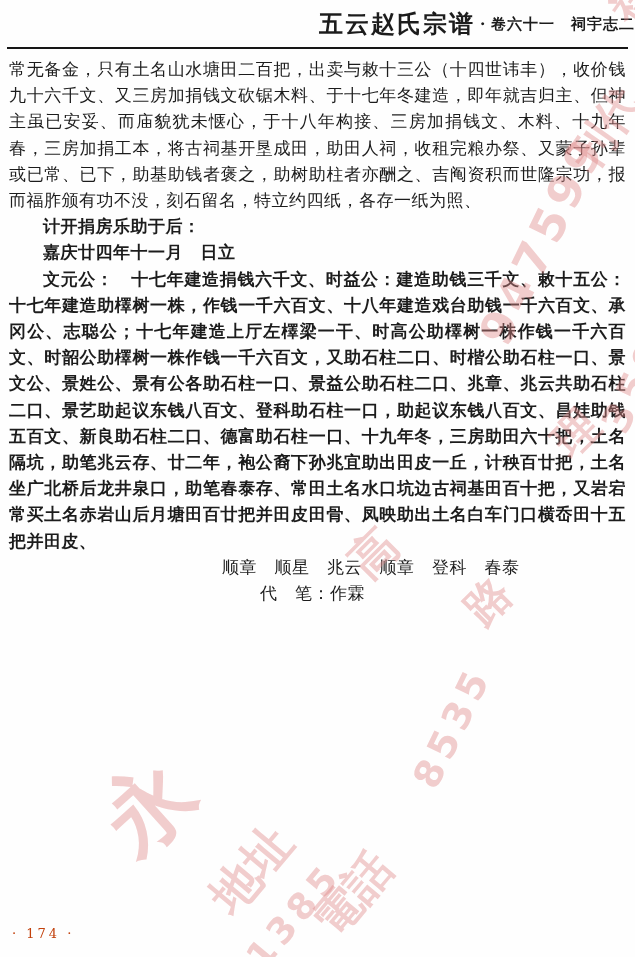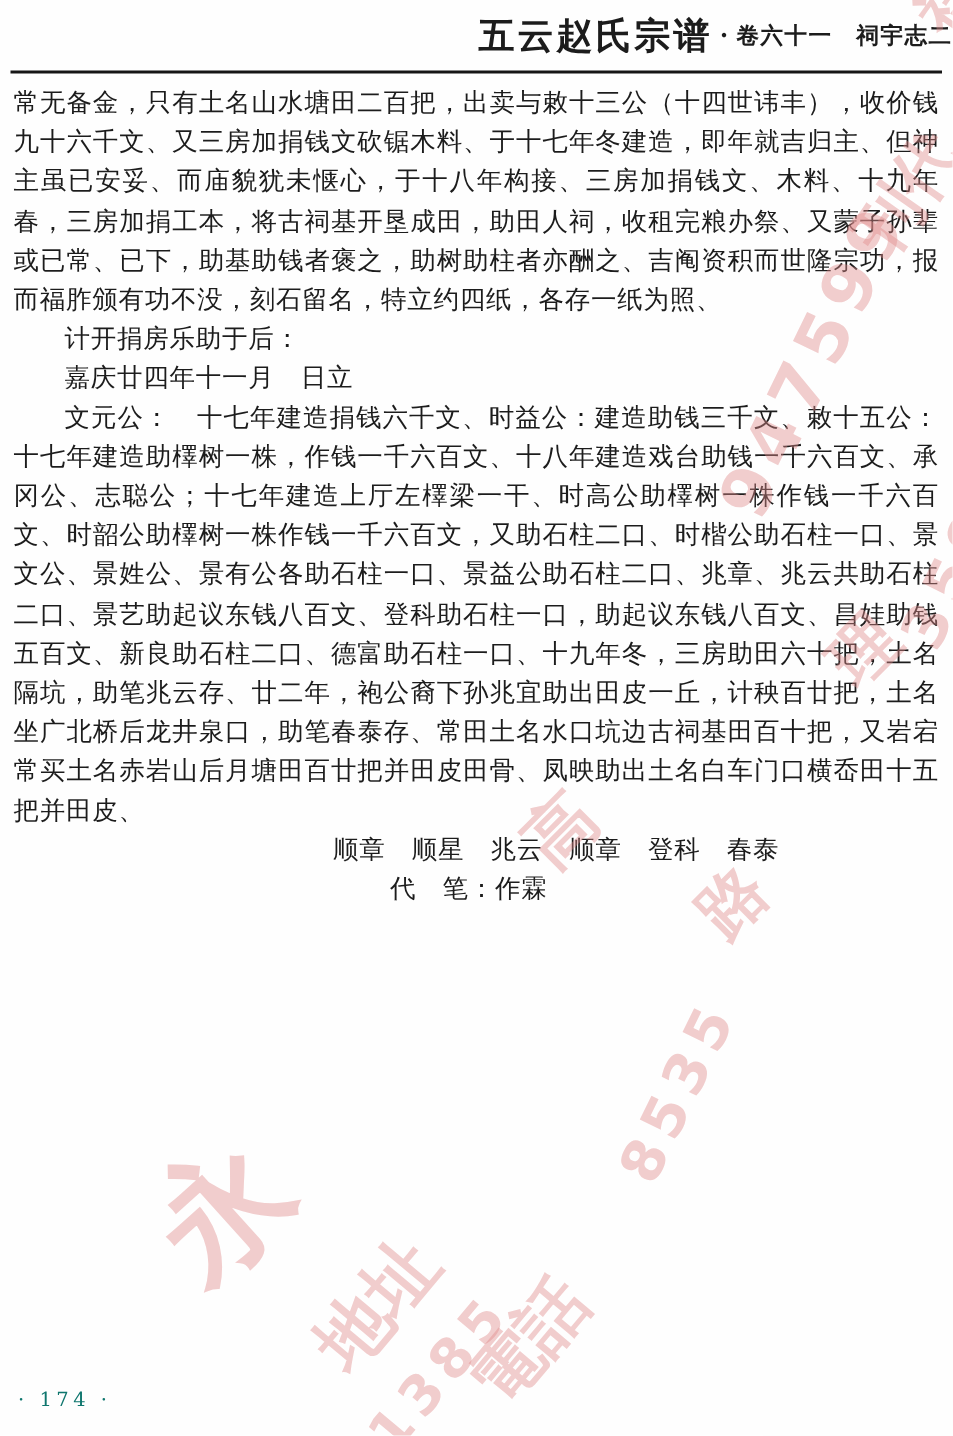--- a/index.html
+++ b/index.html
@@ -18,31 +18,31 @@
   
   .body-text{
     padding:7px 9px 0 9px;
     font-size:17px;
     line-height:26.2px;
     text-align:justify;
     text-justify:inter-ideograph;
     letter-spacing:0.5px;
   }
   .para{text-align:justify;}
-  .para.indent{text-indent:2em;}
+  .para.indent{text-indent:2em;font-weight:bold;}
   
   .sig-block{margin-top:0;}
   .sig-line{white-space:nowrap;}
   .sig-line:nth-of-type(1){margin-left:213px;}
   .sig-line:nth-of-type(2){margin-left:251px;}
   .sig-line:nth-of-type(3){margin-left:396px;}
   
   .page-number{
     position:absolute;left:12px;bottom:16px;
-    font-size:13px;letter-spacing:3px;color:#0f766e;
+    font-size:13px;letter-spacing:3px;color:#c2410c;
   }
   
   .watermark{
     position:absolute;inset:0;pointer-events:none;z-index:6;
   }
   .wm-item{
     position:absolute;
     font-family:"DejaVu Sans","Liberation Sans",sans-serif;
     font-weight:bold;
     opacity:0.42;

